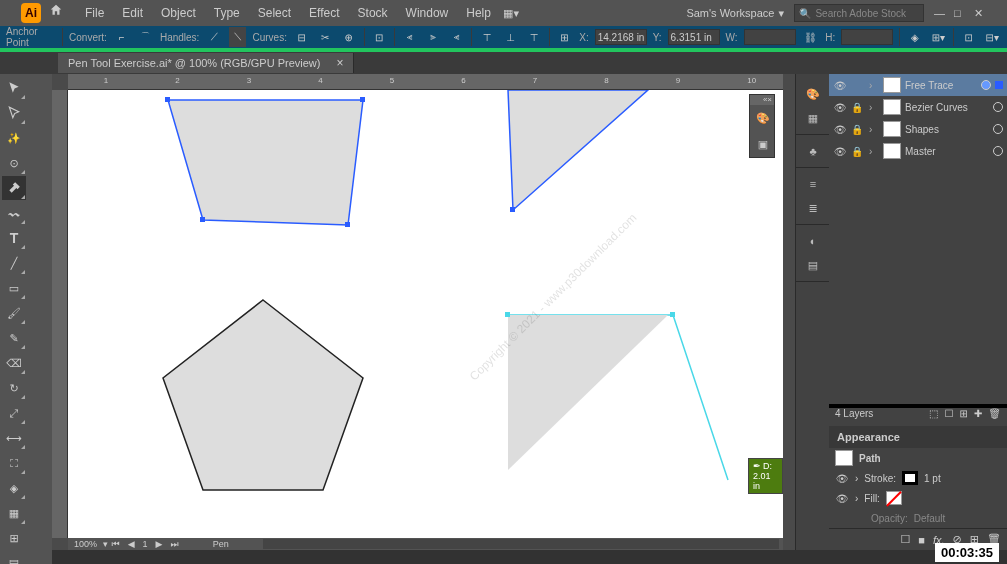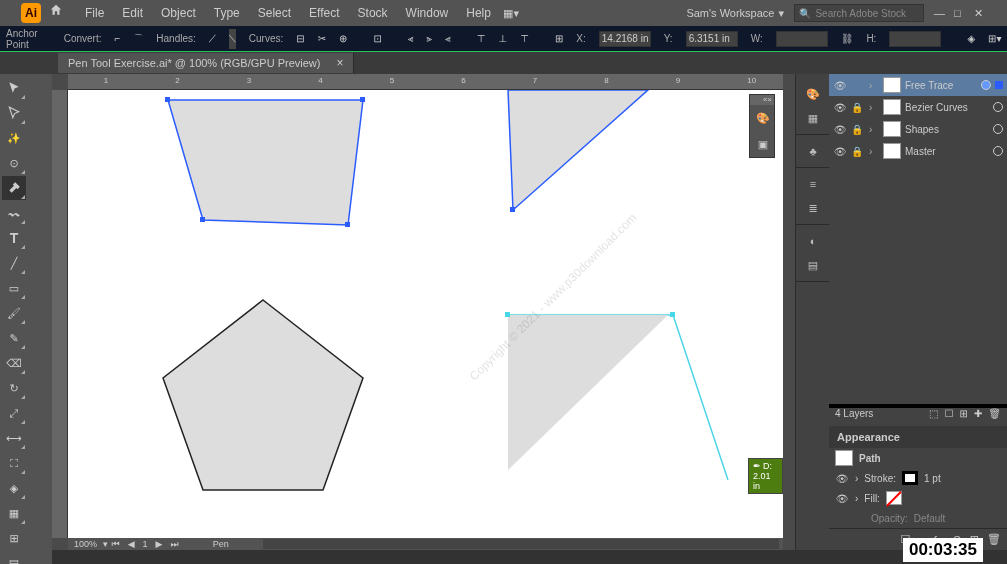--- a/index.html
+++ b/index.html
@@ -6,21 +6,21 @@
 body { background: #323232; width: 1007px; height: 564px; overflow: hidden; color: #ccc; font-size: 11px; }
 .menubar { height: 26px; background: #535353; display: flex; align-items: center; padding: 0 21px; gap: 2px; }
 .app-icon { width: 20px; height: 20px; background: #ff9a00; border-radius: 4px; display: flex; align-items: center; justify-content: center; color: #330000; font-weight: bold; font-size: 12px; }
 .home-icon { width: 20px; height: 20px; margin: 0 6px; color: #ccc; }
 .menu-item { padding: 4px 8px; cursor: pointer; font-size: 12px; }
 .menubar-spacer { flex: 1; }
 .workspace-selector { padding: 2px 8px; font-size: 11px; display: flex; align-items: center; gap: 4px; }
 .search-box { width: 130px; height: 18px; background: #424242; border: 1px solid #333; padding: 0 4px; font-size: 10px; color: #888; display: flex; align-items: center; gap: 4px; }
 .window-controls { display: flex; gap: 8px; margin-left: 8px; }
 .win-btn { width: 12px; height: 12px; cursor: pointer; }
-.controlbar { height: 26px; background: #0f172a; border-bottom: 1px solid #22c55e; display: flex; align-items: center; padding: 0 6px; font-size: 10px; gap: 13px; }
+.controlbar { height: 26px; background: #0c4a6e; border-bottom: 4px solid #22c55e; display: flex; align-items: center; padding: 0 6px; font-size: 10px; gap: 6px; }
 .ctl-label { color: #aaa; }
 .ctl-sep { width: 1px; height: 18px; background: #3a3a3a; }
 .ctl-icon { width: 20px; height: 20px; display: flex; align-items: center; justify-content: center; color: #ccc; }
 .ctl-input { width: 52px; height: 16px; background: #424242; border: 1px solid #333; color: #ccc; font-size: 10px; padding: 0 2px; }
 .tabbar { height: 22px; background: #3a3a3a; display: flex; align-items: center; padding-left: 58px; }
 .tab { padding: 3px 10px; background: #535353; font-size: 11px; display: flex; align-items: center; gap: 16px; border-right: 1px solid #2a2a2a; }
 .tab-close { font-size: 12px; cursor: pointer; }
 .main-area { position: absolute; top: 74px; left: 0; right: 0; bottom: 14px; display: flex; }
 .toolbox { width: 52px; background: #535353; display: flex; flex-wrap: wrap; align-content: flex-start; padding: 2px; gap: 1px; }
 .tool { width: 24px; height: 24px; display: flex; align-items: center; justify-content: center; cursor: pointer; position: relative; }
@@ -52,21 +52,21 @@
 .layer-target { width: 10px; height: 10px; border-radius: 50%; border: 1px solid #ccc; }
 .layer-target.a { background: #6699ff; }
 .layer-footer { height: 22px; border-top: 4px solid #000000; display: flex; padding: 0 6px; font-size: 10px; gap: 6px; }
 .layer-footer .sp { flex: 1; }
 .app-row { height: 20px; display: flex; align-items: center; padding: 0 6px; gap: 6px; font-size: 10px; }
 .app-thumb { width: 18px; height: 16px; background: #fff; border: 1px solid #999; }
 .app-stroke-sw { width: 16px; height: 14px; border: 3px solid #000; background: #fff; }
 .app-fill-sw { width: 16px; height: 14px; background: #fff; position: relative; border: 1px solid #999; }
 .app-fill-sw .d { position: absolute; width: 140%; height: 2px; background: red; top: 50%; left: -20%; transform: rotate(-45deg); }
 .panel-footer { height: 22px; border-top: 1px solid #2a2a2a; display: flex; align-items: center; justify-content: flex-end; padding: 0 6px; gap: 8px; margin-top: auto; }
-.timecode { position: absolute; bottom: 2px; right: 24px; background: #fff; color: #000; padding: 2px 6px; font-size: 17px; font-weight: 600; }
+.timecode { position: absolute; bottom: 2px; right: 8px; background: #fff; color: #000; padding: 2px 6px; font-size: 13px; font-weight: 600; }
 .watermark { position: absolute; font-size: 12px; color: rgba(0,0,0,0.12); transform: rotate(-45deg); pointer-events: none; }
 </style>
 </head>
 <body>
 
 <div class="menubar">
   <div class="app-icon">Ai</div>
   <div class="home-icon">
     <svg width="14" height="14" viewBox="0 0 24 24" fill="currentColor">
         <path d="M12 3l9 8h-3v9h-4v-6h-4v6H6v-9H3z"></path>

